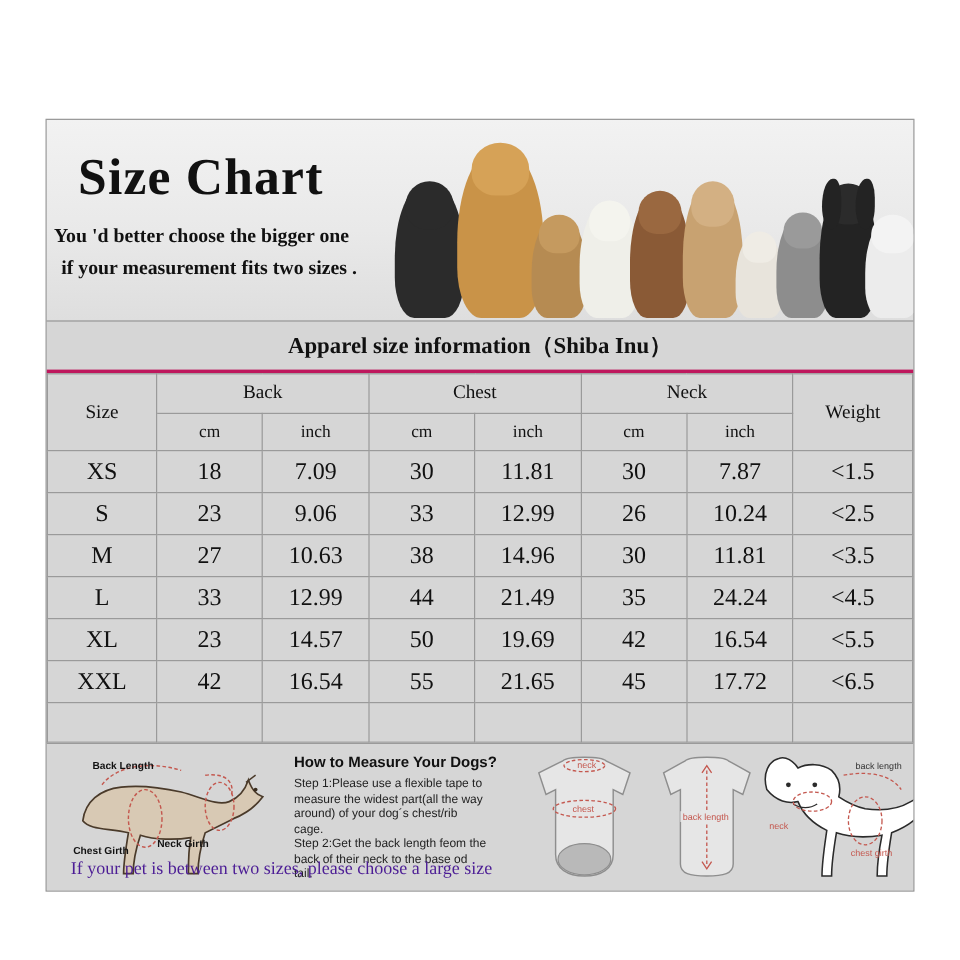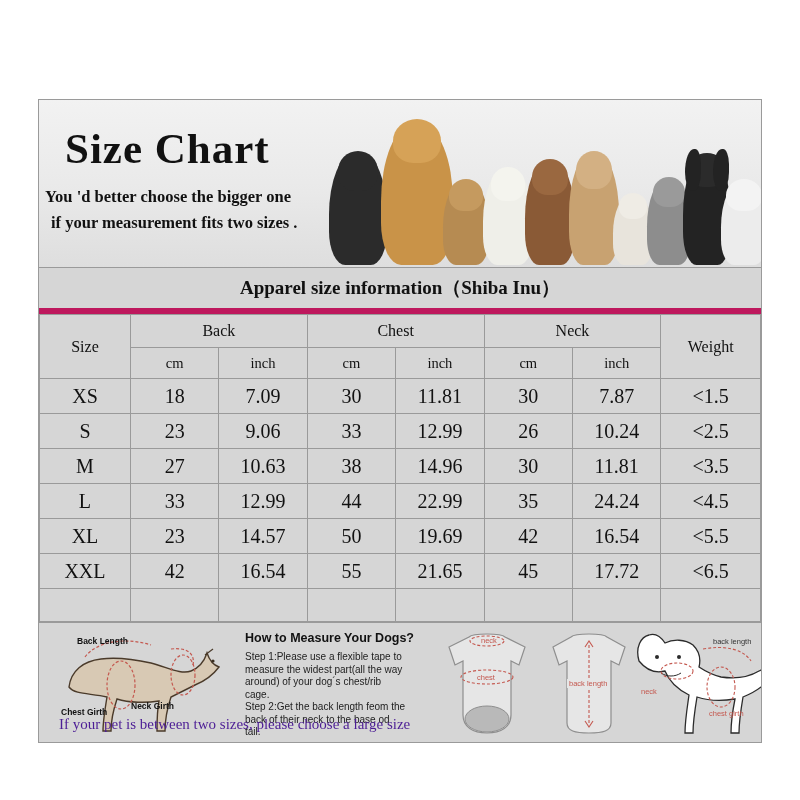--- a/index.html
+++ b/index.html
@@ -90,21 +90,21 @@
     height: 38%;
     border-radius: 60% 40% 50% 50%;
   }
   .pet .ear-l { left: 4%; }
   .pet .ear-r { right: 4%; }
 
   
   .apparel-title {
     height: 40px;
     background: #d6d6d6;
-    border-bottom: 6px solid #be185d;
+    border-bottom: 3px solid #be185d;
     display: flex;
     align-items: center;
     justify-content: center;
     font-family: "Liberation Serif", serif;
     font-weight: bold;
     font-size: 19px;
     color: #111;
     flex: none;
   }
 
@@ -313,21 +313,21 @@
           <td>14.96</td>
           <td>30</td>
           <td>11.81</td>
           <td>&lt;3.5</td>
         </tr>
         <tr class="row-data">
           <td class="size-label">L</td>
           <td>33</td>
           <td>12.99</td>
           <td>44</td>
-          <td>22.99</td>
+          <td>21.49</td>
           <td>35</td>
           <td>24.24</td>
           <td>&lt;4.5</td>
         </tr>
         <tr class="row-data">
           <td class="size-label">XL</td>
           <td>23</td>
           <td>14.57</td>
           <td>50</td>
           <td>19.69</td>

